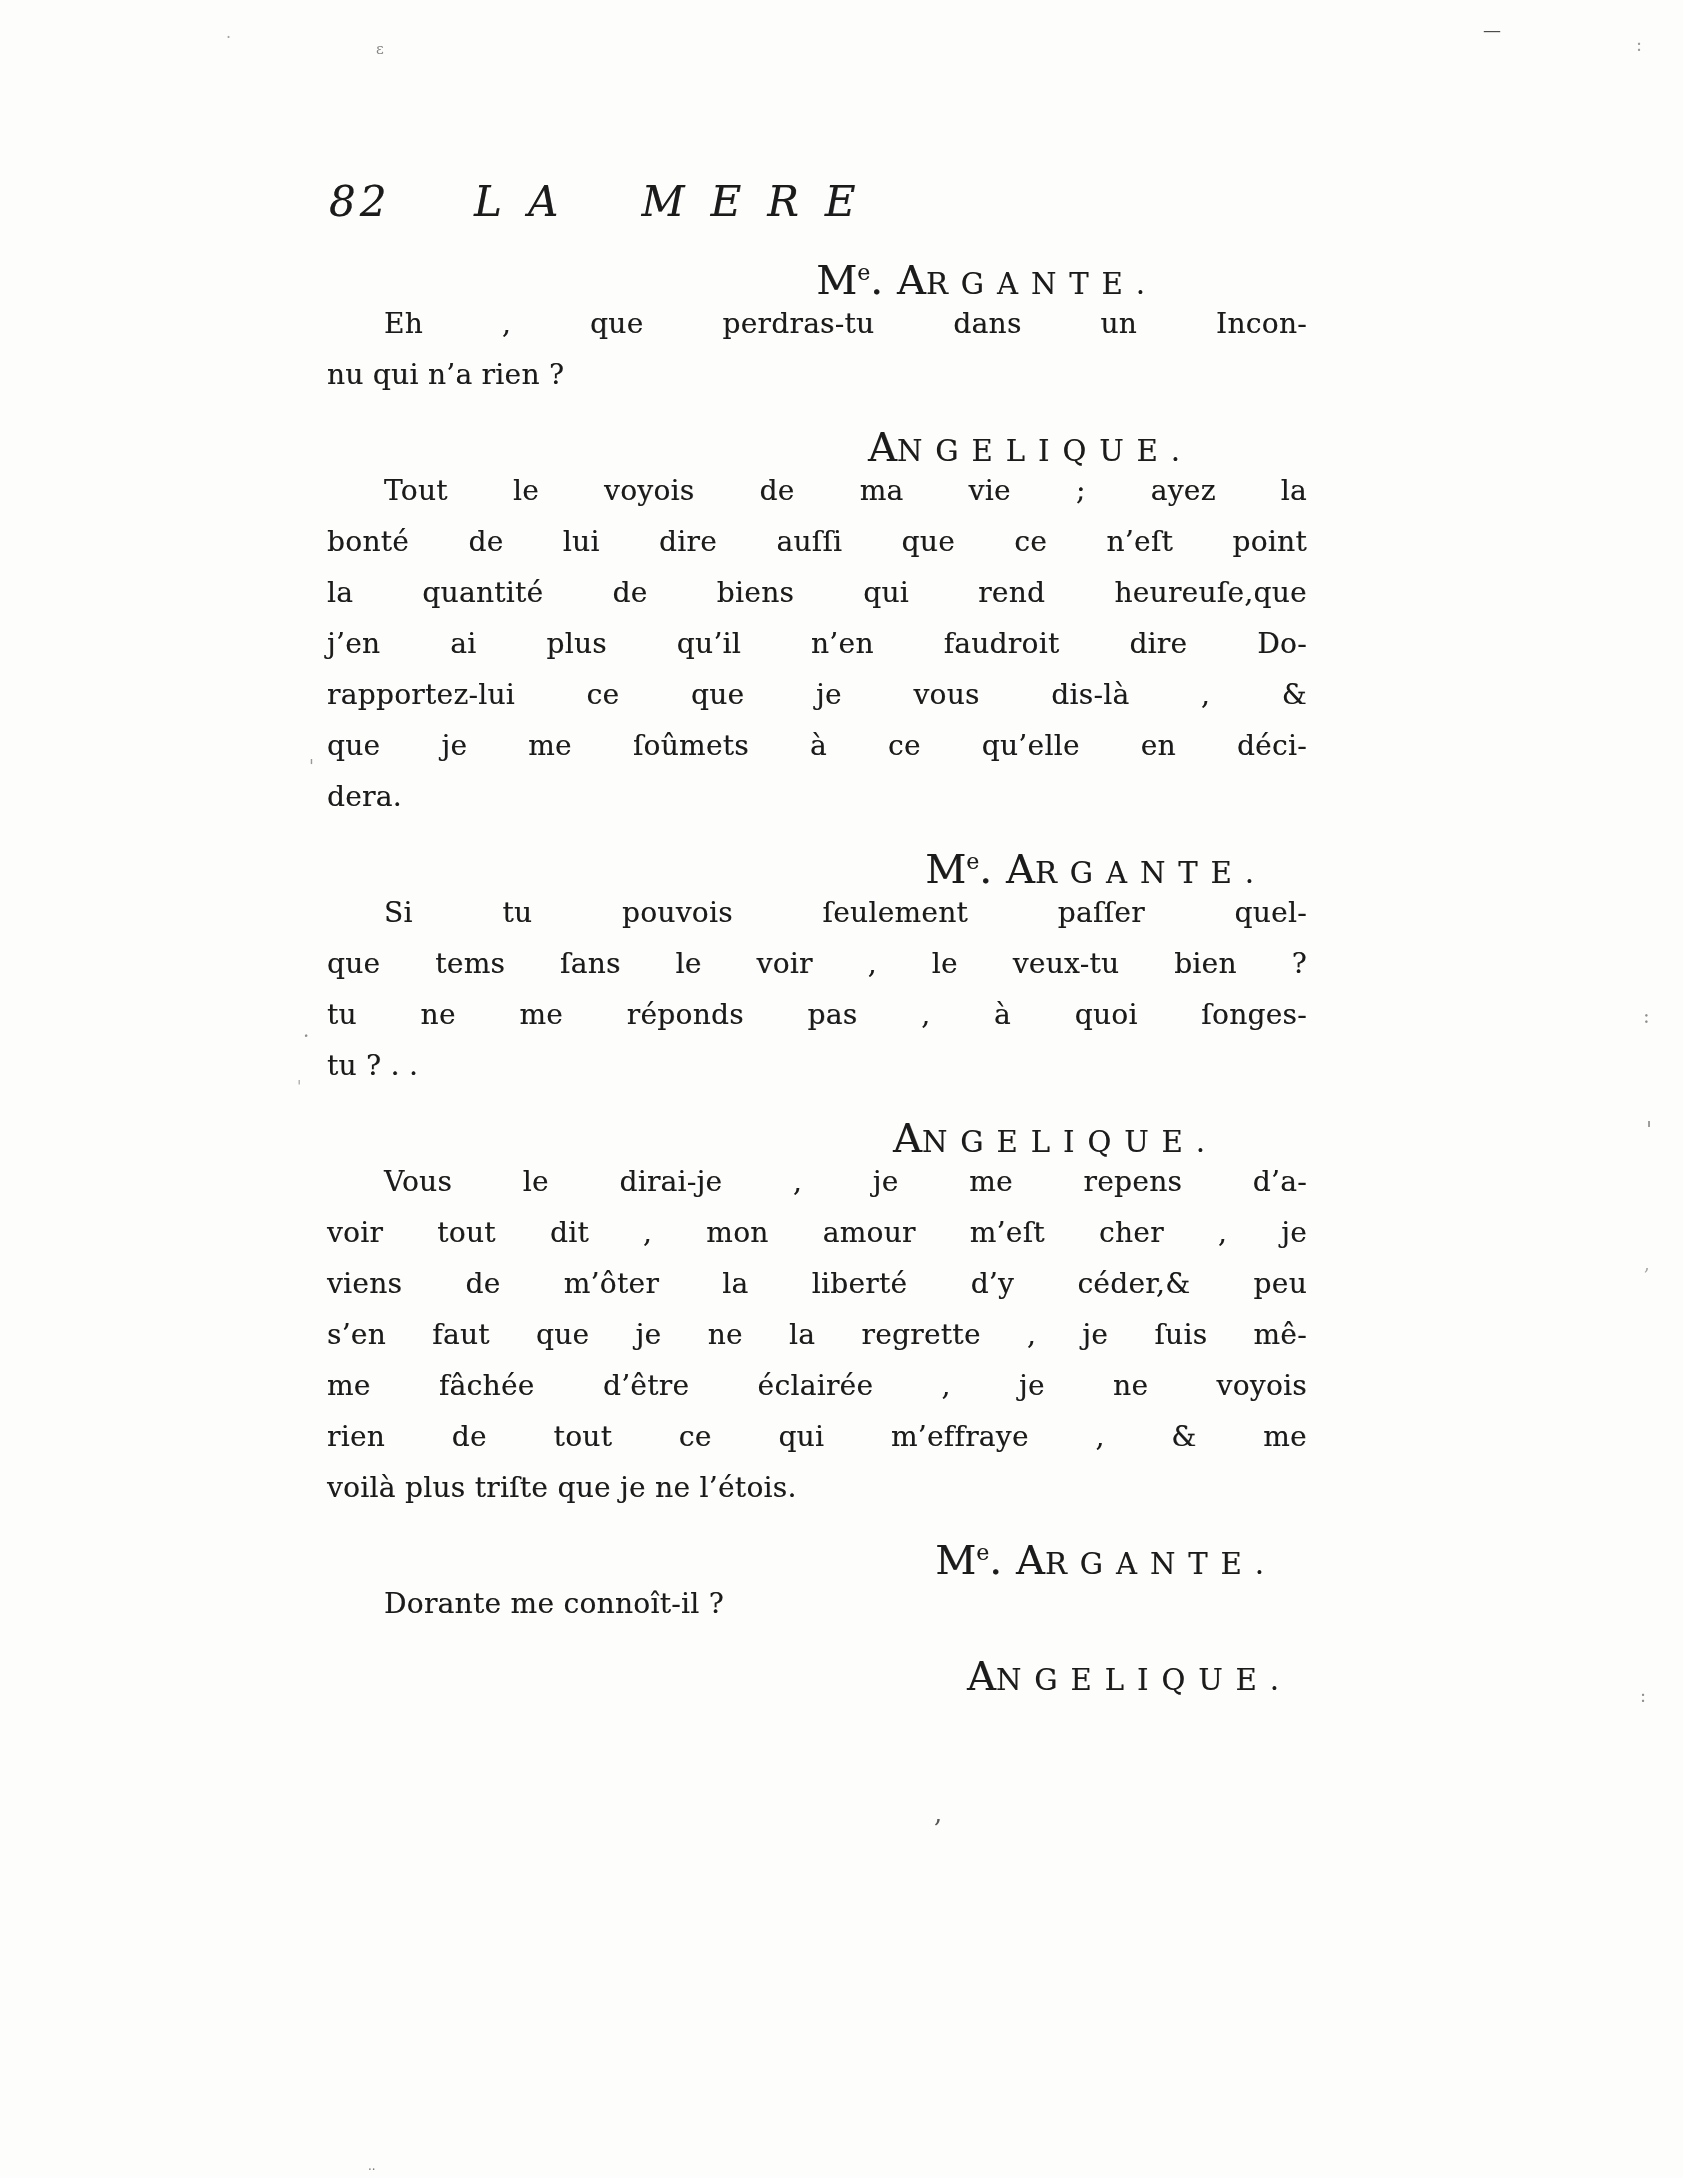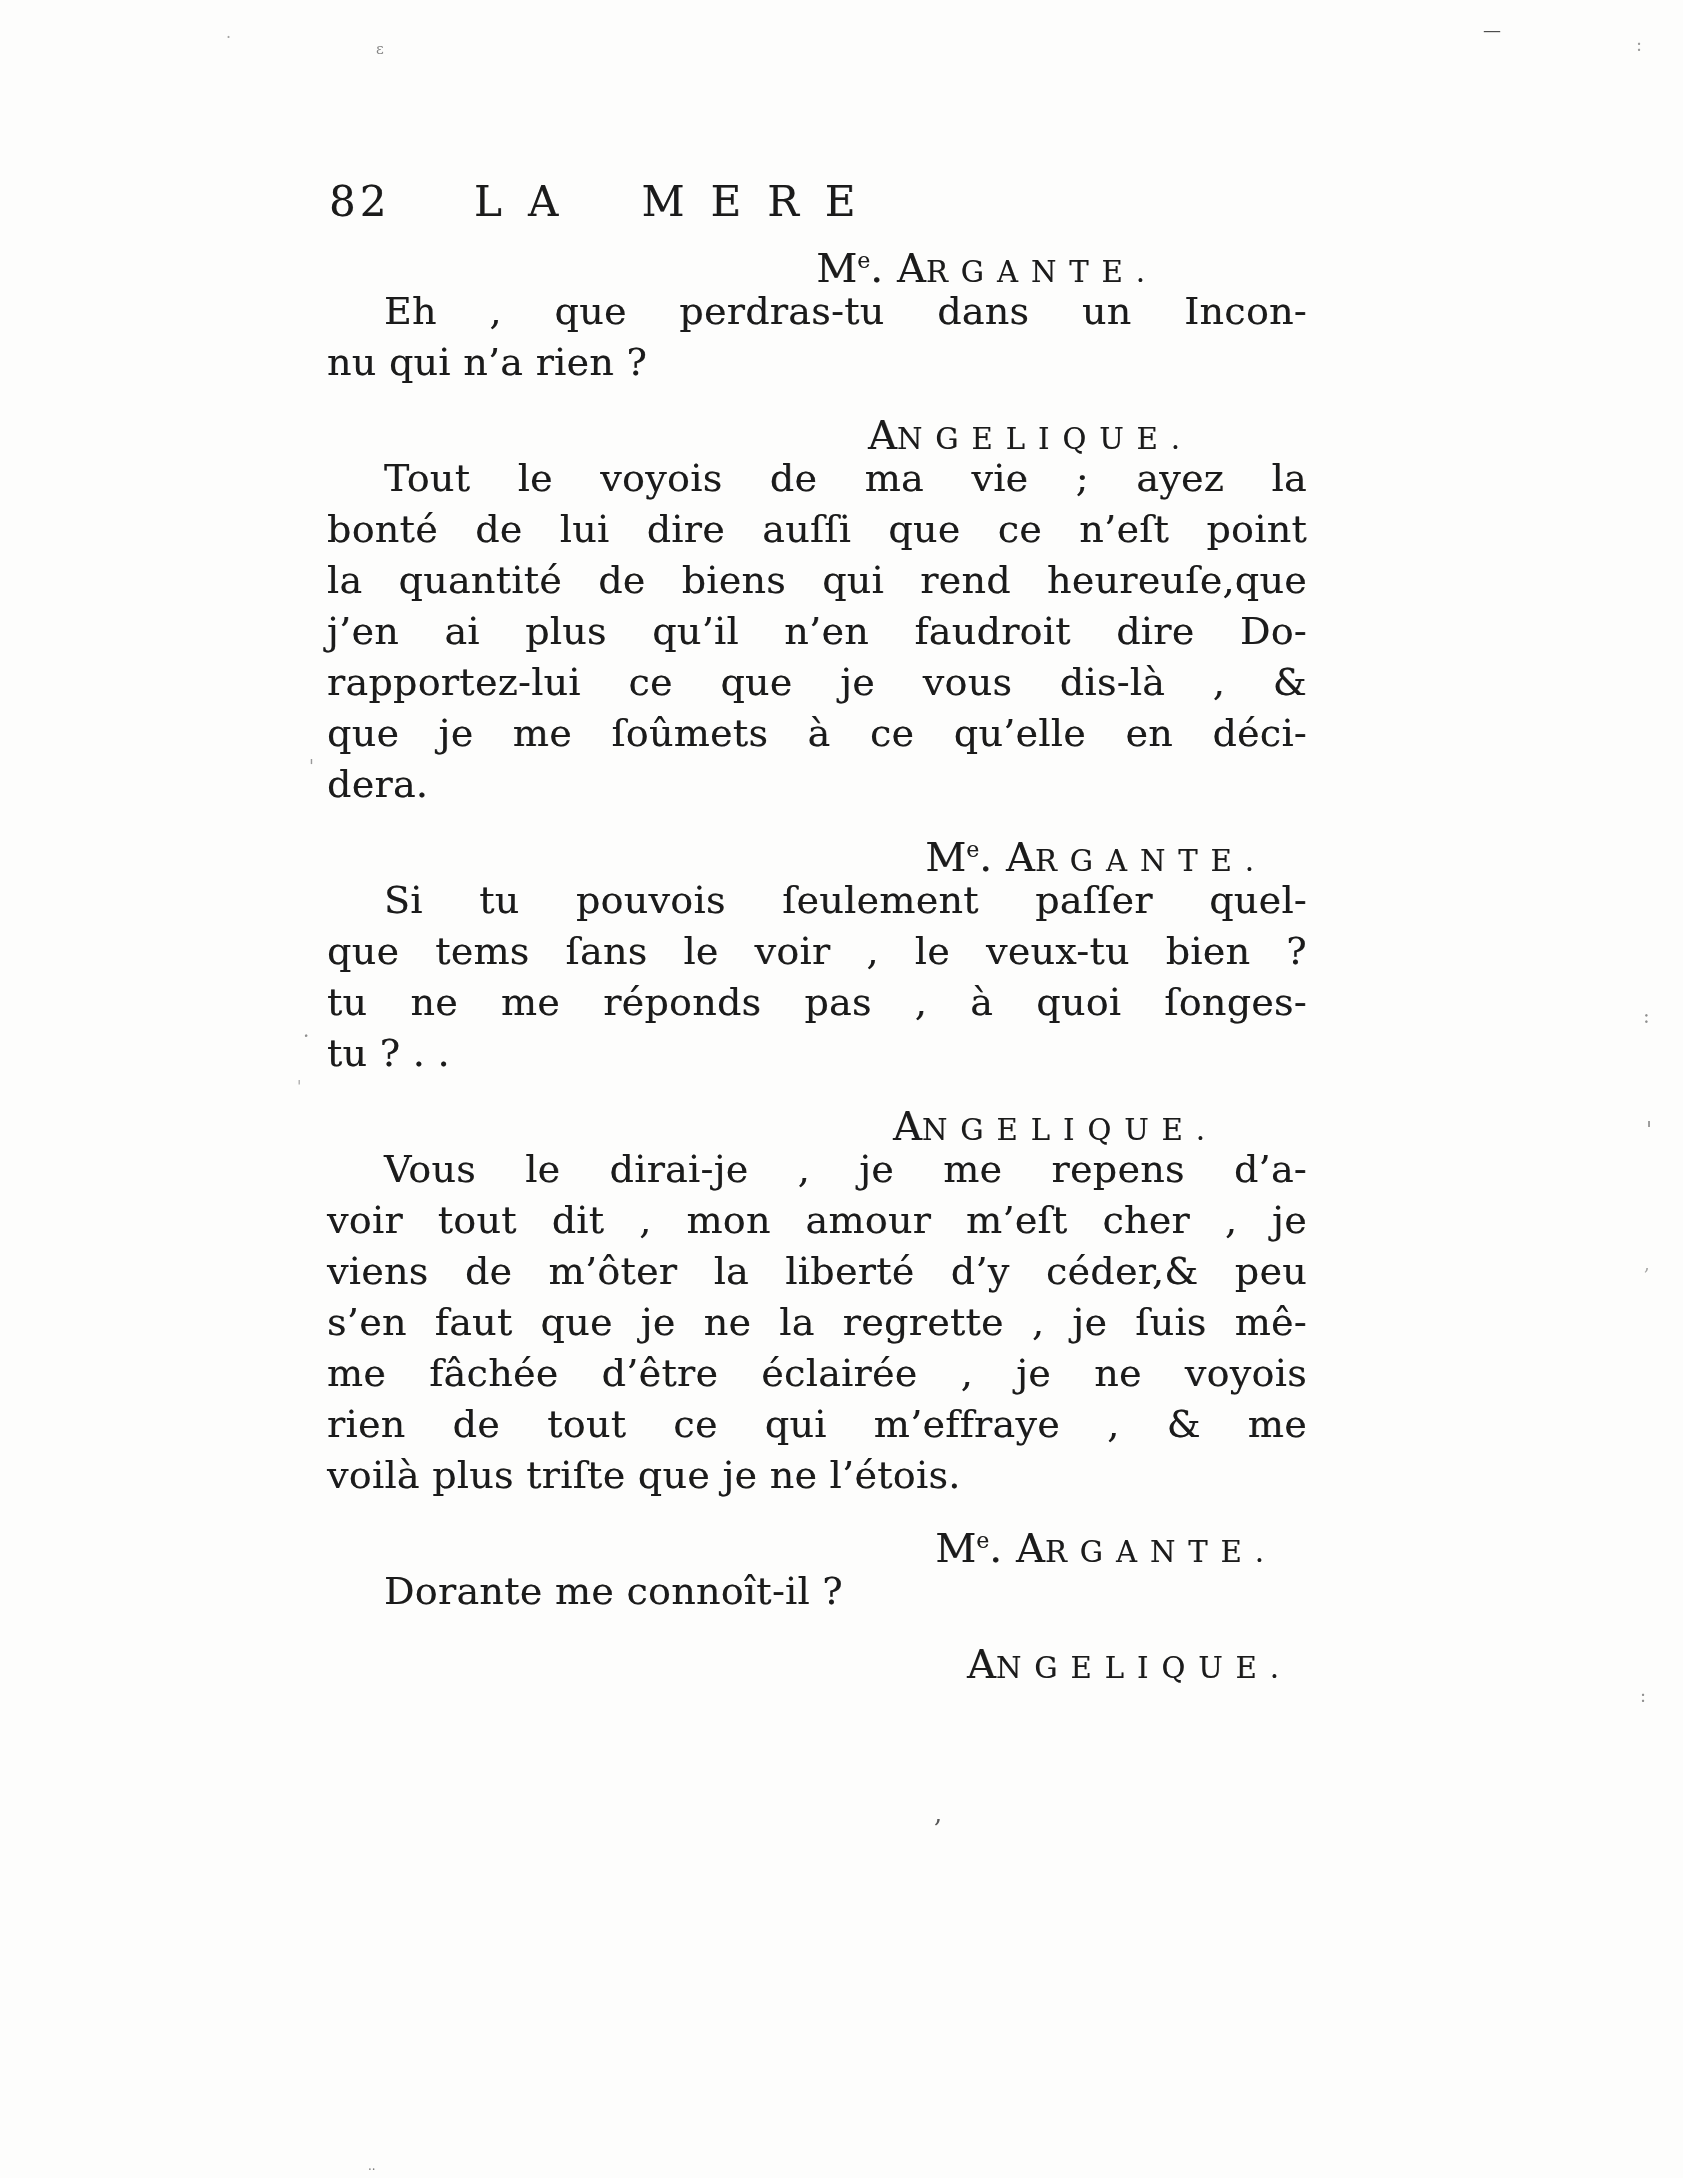--- a/index.html
+++ b/index.html
@@ -16,23 +16,24 @@
   .column {
     position: absolute;
     left: 327px;
     top: 176px;
     width: 980px;
   }
   
   .runhead {
     position: relative;
     height: 51px;
-    margin-bottom: 8px;
+    margin-bottom: 20px;
     font-size: 42px;
     line-height: 51px;
+    font-style: italic;
   }
   .pagenum {
     position: absolute;
     left: 2px; top: 0;
     letter-spacing: 4px;
   }
   .runtitle {
     position: absolute;
     left: 147px; top: 0;
     letter-spacing: 26px;
@@ -52,21 +53,21 @@
   .sp-cap { margin-left: 14px; }
   .sp-rest { font-size: 29px; letter-spacing: 13px; }
   .n0 { transform: translateX(-149px); }
   .n1 { transform: translateX(-114px); }
   .n2 { transform: translateX(-40px); }
   .n3 { transform: translateX(-89px); }
   .n4 { transform: translateX(-30px); }
   .n5 { transform: translateX(-15px); }
   
   .line {
-    font-size: 38px;
+    font-size: 28px;
     line-height: 51px;
     letter-spacing: 0.3px;
     text-align: justify;
     text-align-last: justify;
     white-space: normal;
   }
   .line.short {
     text-align: left;
     text-align-last: left;
   }

